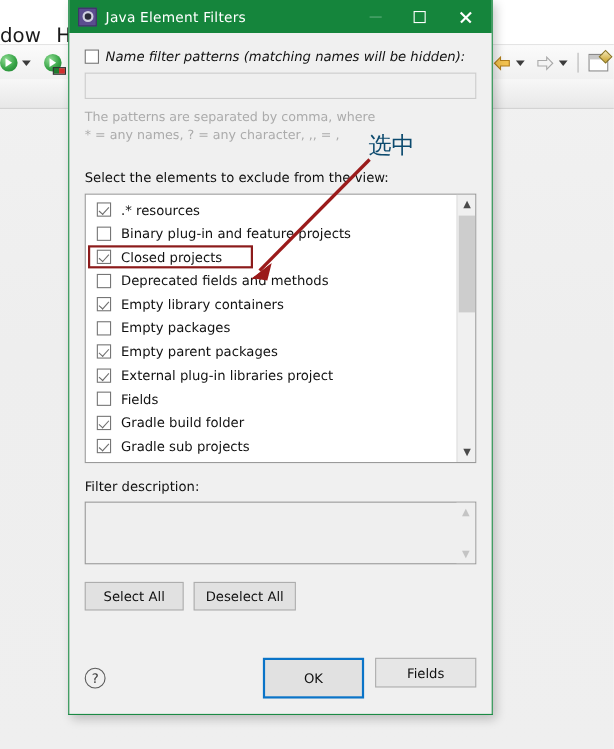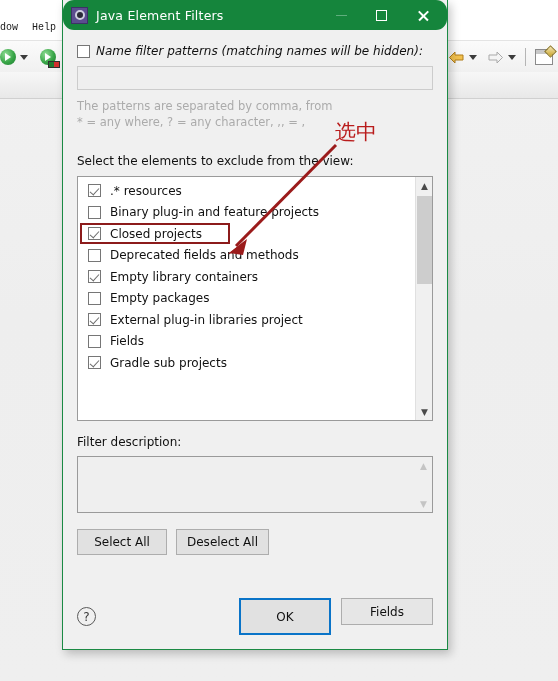--- a/index.html
+++ b/index.html
@@ -29,23 +29,22 @@
     left: 0; top: 0;
     width: 558px; height: 36px;
     background: #ffffff;
   }
   #ide-menu-items {
     position: absolute;
     left: 0; top: 22px;
     display: flex;
     align-items: center;
     gap: 14px;
-    font-size: 10px;
+    font-size: 18px;
     color: #1a1a1a;
-    font-family: Liberation Mono, monospace;
   }
   .ide-menu-item { white-space: nowrap; }
 
   #ide-toolbar {
     position: absolute;
     left: 0; top: 40px;
     width: 558px; height: 32px;
     background: linear-gradient(#fbfbfb, #f0f0f0);
     border-top: 1px solid #e4e4e4;
     border-bottom: 1px solid #d8d8d8;
@@ -146,21 +145,20 @@
     border-top: none;
     background: #f0f0f0;
     box-shadow: 3px 4px 9px rgba(0,0,0,0.22);
   }
   #titlebar {
     height: 30px;
     background: #15853c;
     display: flex;
     align-items: center;
     position: relative;
-    border-radius: 11px;
   }
   #title-icon {
     width: 17px; height: 17px;
     margin-left: 8px;
     position: relative;
     background: #5b4d8f;
     border: 1px solid #3c3266;
     box-sizing: border-box;
   }
   #title-icon::after {
@@ -417,21 +415,21 @@
   
   #annotation {
     position: absolute;
     left: 0; top: 0;
     width: 558px; height: 681px;
     pointer-events: none;
   }
   #annot-text {
     position: absolute;
     left: 335px; top: 118px;
-    color: #b91c1c;
+    color: #0c4a6e;
     font-size: 21px;
     font-family: "DejaVu Sans", "Liberation Sans", sans-serif;
     white-space: nowrap;
   }
 </style>
 </head>
 <body>
 
 <div id="ide-bg">
   <div id="ide-menubar">
@@ -491,22 +489,22 @@
   <div id="dialog-body">
 
     <div id="name-filter-row">
       <span class="cb"></span>
       <span id="name-filter-label">Name filter patterns (matching names will be hidden):</span>
     </div>
 
     <input id="pattern-input" type="text" disabled="" placeholder="" style="">
 
     <div id="pattern-help">
-      <div>The patterns are separated by comma, from</div>
-      <div>* = any where, ? = any character, ,, = ,</div>
+      <div>The patterns are separated by comma, where</div>
+      <div>* = any names, ? = any character, ,, = ,</div>
     </div>
 
     <div id="exclude-label">Select the elements to exclude from the view:</div>
 
     <div id="element-list">
       <div id="list-items">
           <div class="list-row">
             <span class="cb checked"></span>
             <span class="label">.* resources</span>
           </div>
@@ -525,25 +523,33 @@
           <div class="list-row">
             <span class="cb checked"></span>
             <span class="label">Empty library containers</span>
           </div>
           <div class="list-row">
             <span class="cb"></span>
             <span class="label">Empty packages</span>
           </div>
           <div class="list-row">
             <span class="cb checked"></span>
+            <span class="label">Empty parent packages</span>
+          </div>
+          <div class="list-row">
+            <span class="cb checked"></span>
             <span class="label">External plug-in libraries project</span>
           </div>
           <div class="list-row">
             <span class="cb"></span>
             <span class="label">Fields</span>
+          </div>
+          <div class="list-row">
+            <span class="cb checked"></span>
+            <span class="label">Gradle build folder</span>
           </div>
           <div class="list-row">
             <span class="cb checked"></span>
             <span class="label">Gradle sub projects</span>
           </div>
         </div>
       <div id="list-scrollbar">
         <div class="sb-arrow">▲</div>
         <div id="list-thumb"></div>
         <div class="sb-arrow bottom">▼</div>

